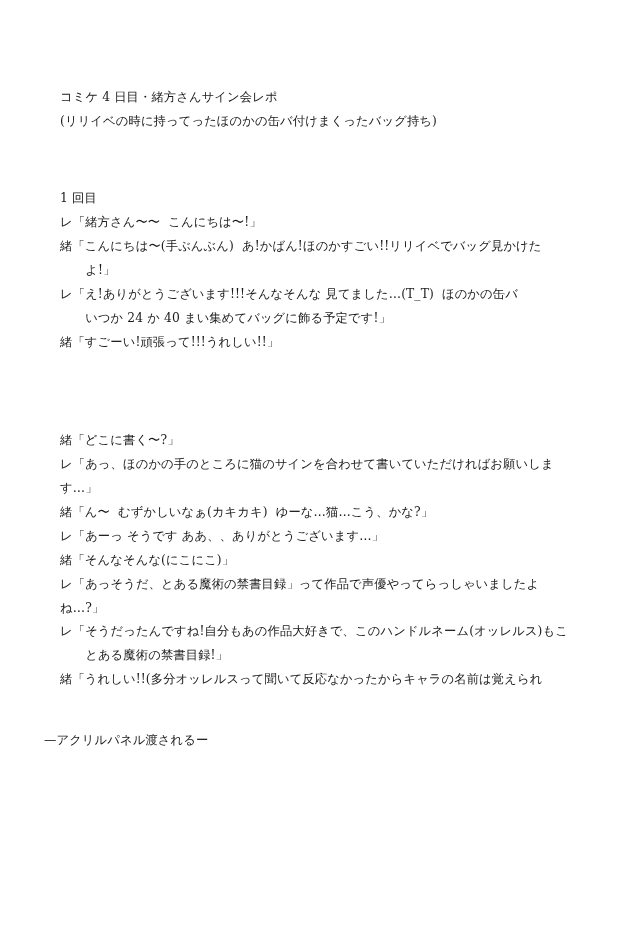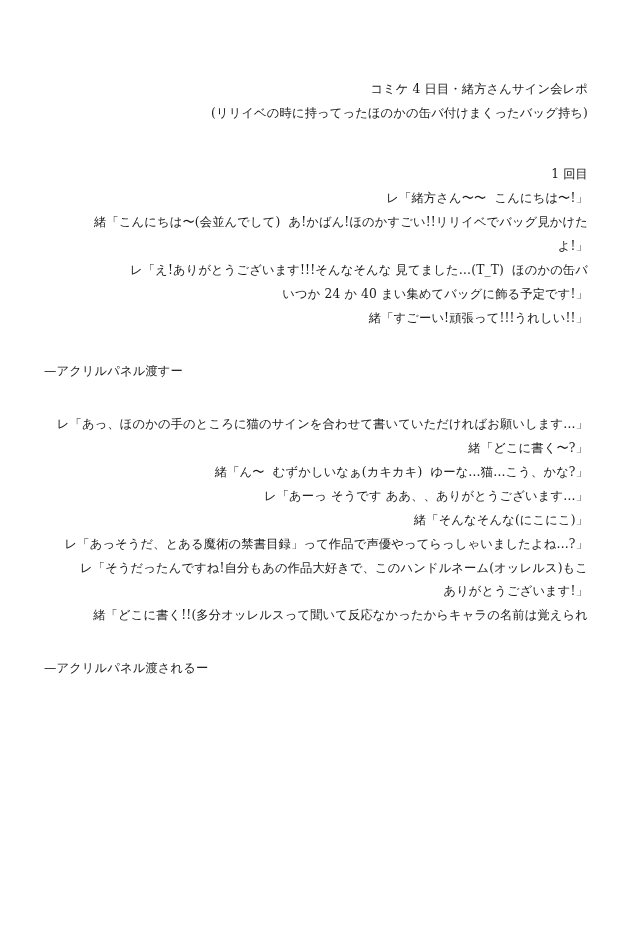--- a/index.html
+++ b/index.html
@@ -20,22 +20,21 @@
     padding: 70px 44px 40px 44px;
     background: #ffffff;
     position: relative;
   }
   .doc-body {
     font-size: 12.3px;
     line-height: 1.95;
     letter-spacing: 0.01em;
   }
   .block {
-    margin: 8px;
-    text-align: right;
+    margin: 16px;
   }
   .line {
     white-space: pre-wrap;
     word-break: break-all;
   }
   .line.indent-1 {
     padding-left: 2.05em;
     text-indent: 0;
   }
   .spacer-md {
@@ -51,43 +50,42 @@
     <div class="block">
       <div class="line">コミケ 4 日目・緒方さんサイン会レポ</div>
       <div class="line">(リリイベの時に持ってったほのかの缶バ付けまくったバッグ持ち)</div>
     </div>
 
     <div class="spacer-md"></div>
 
     <div class="block">
       <div class="line">1 回目</div>
       <div class="line">レ「緒方さん〜〜  こんにちは〜!」</div>
-      <div class="line">緒「こんにちは〜(会並んでして)  あ!かばん!ほのかすごい!!リリイベでバッグ見かけた</div>
+      <div class="line">緒「こんにちは〜(手ぶんぶん)  あ!かばん!ほのかすごい!!リリイベでバッグ見かけた</div>
       <div class="line indent-1">よ!」</div>
       <div class="line">レ「え!ありがとうございます!!!そんなそんな 見てました…(T_T)  ほのかの缶バ</div>
       <div class="line indent-1">いつか 24 か 40 まい集めてバッグに飾る予定です!」</div>
       <div class="line">緒「すごーい!頑張って!!!うれしい!!」</div>
     </div>
 
     <div class="spacer-md"></div>
 
-    <div class="line">—アクリルパネル渡すー</div>
 
     <div class="spacer-md"></div>
 
     <div class="block">
+      <div class="line">緒「どこに書く〜?」</div>
       <div class="line">レ「あっ、ほのかの手のところに猫のサインを合わせて書いていただければお願いします…」</div>
-      <div class="line">緒「どこに書く〜?」</div>
       <div class="line">緒「ん〜  むずかしいなぁ(カキカキ)  ゆーな…猫…こう、かな?」</div>
       <div class="line">レ「あーっ そうです ああ、、ありがとうございます…」</div>
       <div class="line">緒「そんなそんな(にこにこ)」</div>
       <div class="line">レ「あっそうだ、とある魔術の禁書目録」って作品で声優やってらっしゃいましたよね…?」</div>
       <div class="line">レ「そうだったんですね!自分もあの作品大好きで、このハンドルネーム(オッレルス)もこ</div>
-      <div class="line indent-1">ありがとうございます!」</div>
-      <div class="line">緒「どこに書く!!(多分オッレルスって聞いて反応なかったからキャラの名前は覚えられ</div>
+      <div class="line indent-1">とある魔術の禁書目録!」</div>
+      <div class="line">緒「うれしい!!(多分オッレルスって聞いて反応なかったからキャラの名前は覚えられ</div>
     </div>
 
     <div class="spacer-md"></div>
 
     <div class="line">—アクリルパネル渡されるー</div>
 
     <div class="spacer-md"></div>
 
 
   </div>

